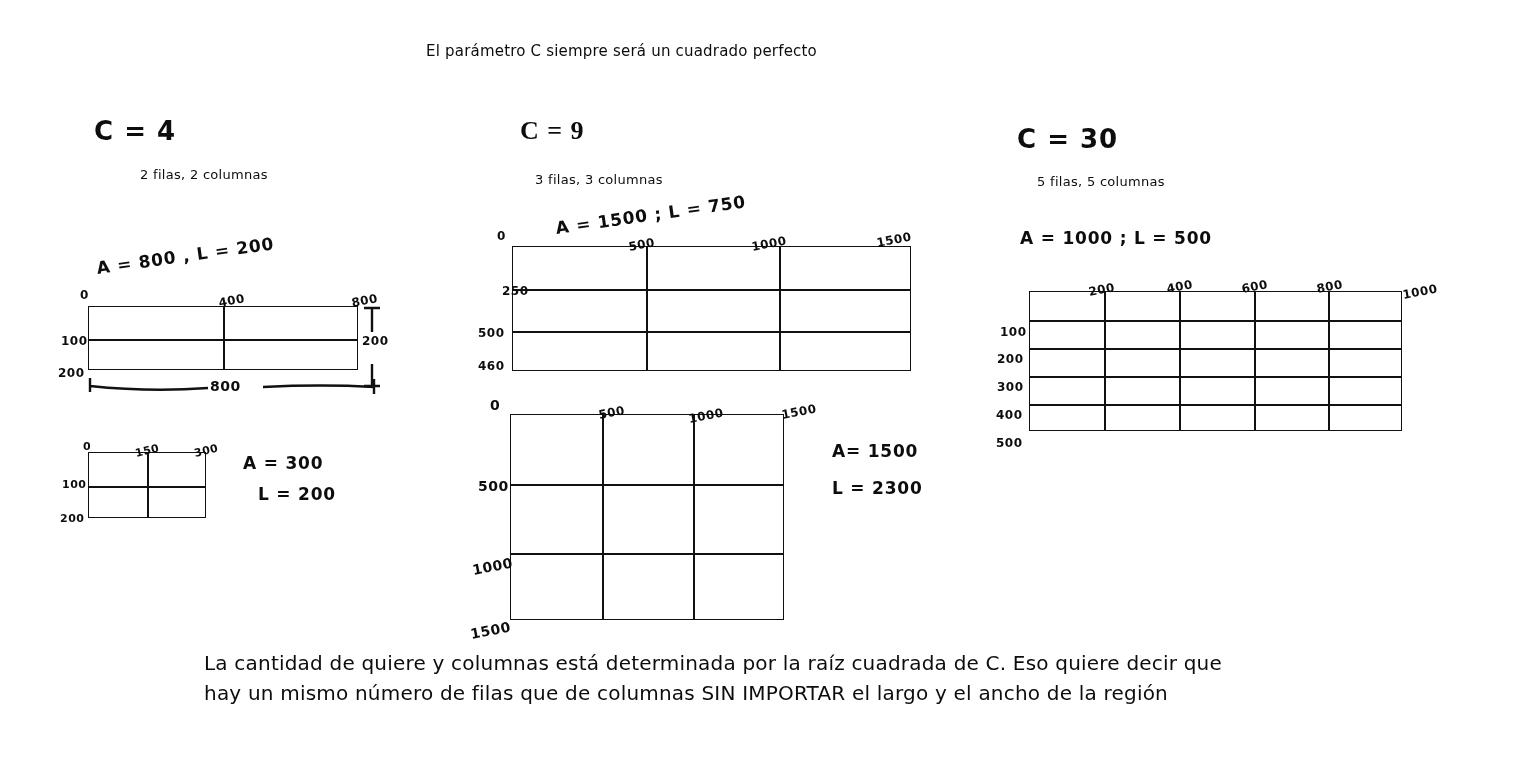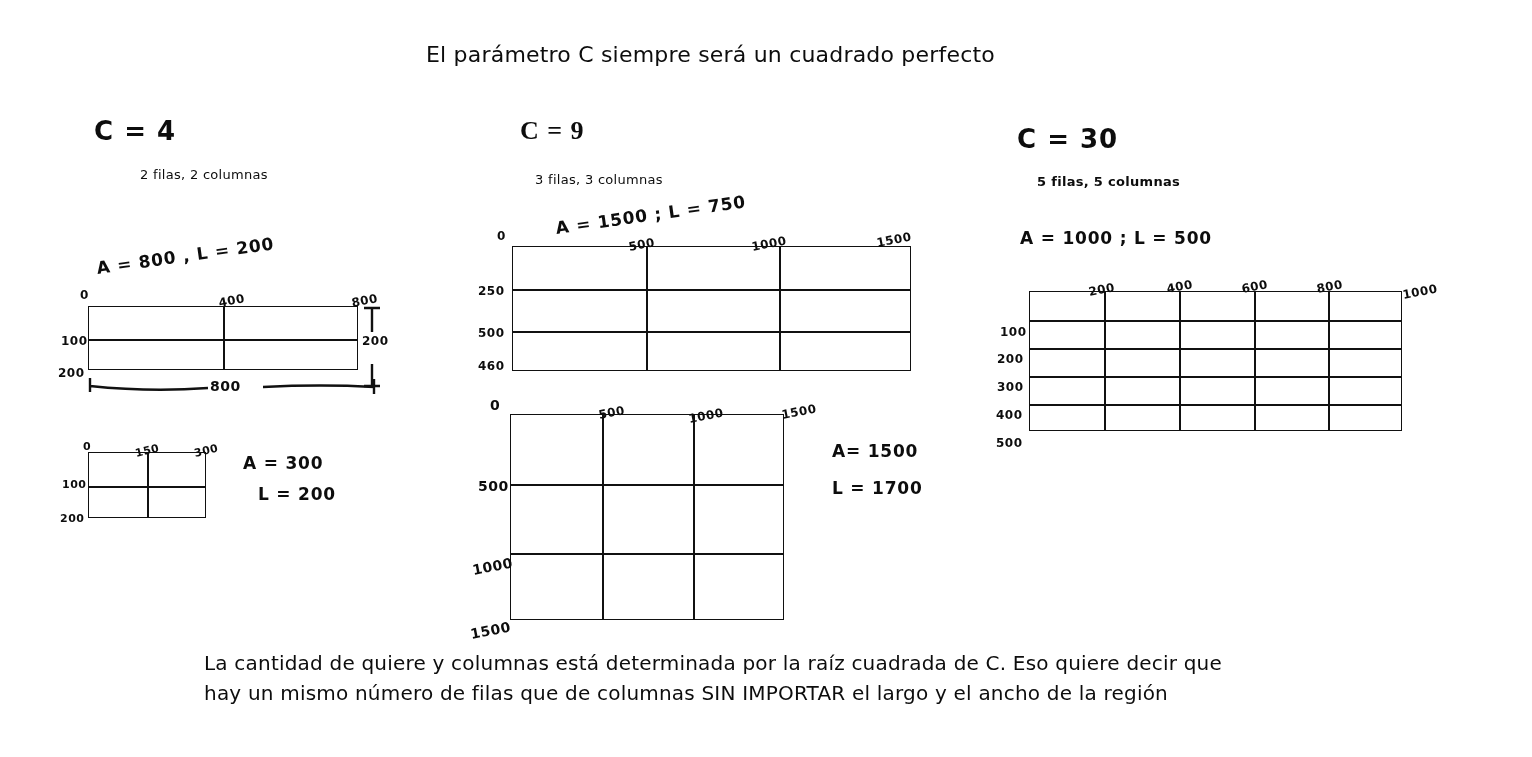--- a/index.html
+++ b/index.html
@@ -15,21 +15,21 @@
     color: #111111;
     overflow: hidden;
   }
   .abs { position: absolute; }
   .hand {
     font-family: "DejaVu Sans", sans-serif;
     color: #0d0d0d;
     white-space: nowrap;
   }
   .title {
-    font-size: 22px;
+    font-size: 15px;
     letter-spacing: 0.2px;
   }
   .caption {
     font-size: 20px;
     line-height: 30px;
     letter-spacing: 0.2px;
   }
   .c-label {
     font-size: 26px;
     font-weight: 600;
@@ -122,43 +122,43 @@
 <div class="grid" style="left:512px; top:246px; width:399px; height:125px;">
   <div class="vline" style="left:133px;"></div>
   <div class="vline" style="left:266px;"></div>
   <div class="hline" style="top:42px;"></div>
   <div class="hline" style="top:84px;"></div>
 </div>
 <div class="abs hand tick" style="left:497px; top:229px;">0</div>
 <div class="abs hand tick rot-n12" style="left:630px; top:240px;">500</div>
 <div class="abs hand tick rot-n12" style="left:753px; top:240px;">1000</div>
 <div class="abs hand tick rot-n12" style="left:878px; top:236px;">1500</div>
-<div class="abs hand tick" style="left:478px; top:284px;">250</div>
+<div class="abs hand tick" style="left:502px; top:284px;">250</div>
 <div class="abs hand tick" style="left:478px; top:326px;">500</div>
 <div class="abs hand tick" style="left:478px; top:359px;">460</div>
 
 <div class="grid" style="left:510px; top:414px; width:274px; height:206px;">
   <div class="vline" style="left:91px;"></div>
   <div class="vline" style="left:182px;"></div>
   <div class="hline" style="top:69px;"></div>
   <div class="hline" style="top:138px;"></div>
 </div>
 <div class="abs hand tick big" style="left:490px; top:397px;">0</div>
 <div class="abs hand tick rot-n12" style="left:600px; top:408px;">500</div>
 <div class="abs hand tick rot-n12" style="left:690px; top:412px;">1000</div>
 <div class="abs hand tick rot-n12" style="left:783px; top:408px;">1500</div>
 <div class="abs hand tick big" style="left:478px; top:478px;">500</div>
 <div class="abs hand tick big rot-n12" style="left:474px; top:562px;">1000</div>
 <div class="abs hand tick big rot-n12" style="left:472px; top:626px;">1500</div>
 
 <div class="abs hand al-label" style="left:832px; top:441px;">A= 1500</div>
-<div class="abs hand al-label" style="left:832px; top:478px;">L = 1700</div>
+<div class="abs hand al-label" style="left:832px; top:478px;">L = 2300</div>
 
 <div class="abs hand c-label" style="left:1017px; top:124px;">C = 30</div>
-<div class="abs hand sub-label" style="left:1037px; top:174px;font-weight:bold;">5 filas, 5 columnas</div>
+<div class="abs hand sub-label" style="left:1037px; top:174px;">5 filas, 5 columnas</div>
 
 <div class="abs hand al-label" style="left:1020px; top:228px;">A = 1000 ;  L = 500</div>
 
 <div class="grid" style="left:1029px; top:291px; width:373px; height:140px;">
   <div class="vline" style="left:74px;"></div>
   <div class="vline" style="left:149px;"></div>
   <div class="vline" style="left:224px;"></div>
   <div class="vline" style="left:298px;"></div>
   <div class="hline" style="top:28px;"></div>
   <div class="hline" style="top:56px;"></div>

